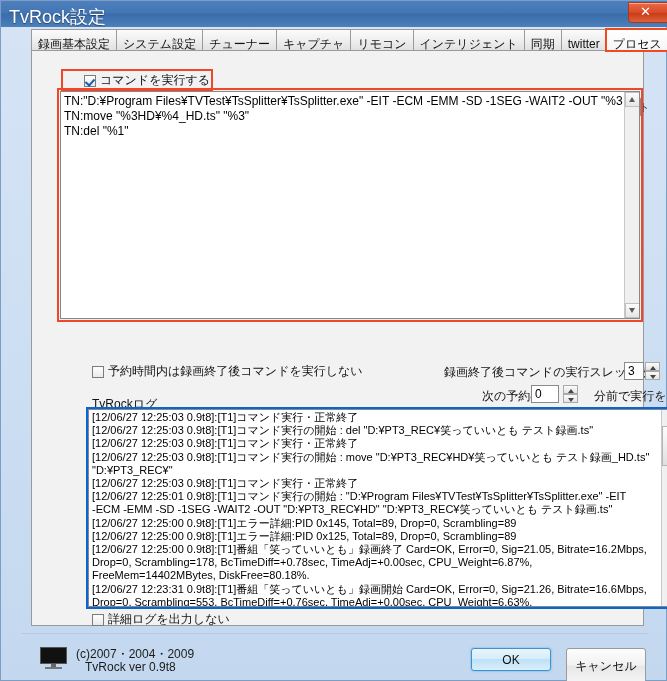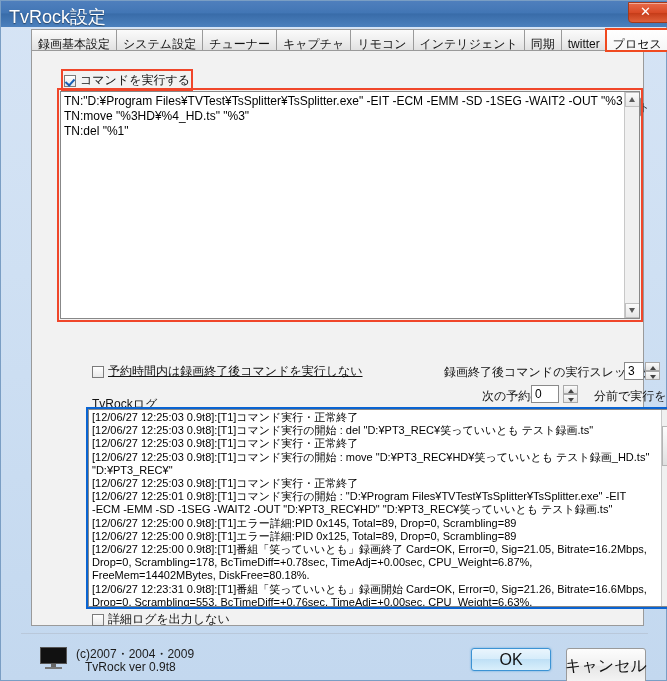--- a/index.html
+++ b/index.html
@@ -102,20 +102,21 @@
     content: "";
     position: absolute; left: 2px; top: 1px;
     width: 4px; height: 7px;
     border: solid #1a5fb4;
     border-width: 0 2px 2px 0;
     transform: rotate(42deg);
   }
   .redbox {
     outline: 2px solid #f0462a;
     outline-offset: 1px;
+    padding-left: 20px;
   }
 
   
   .cmdprompt-btn {
     position: absolute; left: 525px; top: 17px;
     width: 84px; height: 20px;
     font-size: 11px; color: #111;
     background: linear-gradient(to bottom, #fdfdfd 0%, #eeeeee 50%, #e3e3e3 51%, #f2f2f2 100%);
     border: 1px solid #8a8a8a;
     border-radius: 2px;
@@ -161,21 +162,21 @@
   .tri {
     position: absolute; left: 3px; top: 4px;
     width: 0; height: 0;
     border-left: 3.5px solid transparent;
     border-right: 3.5px solid transparent;
   }
   .tri.up { border-bottom: 5px solid #5a5a5a; }
   .tri.down { border-top: 5px solid #5a5a5a; }
 
   
-  .chk-noexec { left: 60px; top: 312px; text-decoration: underline; }
+  .chk-noexec { left: 60px; top: 312px; }
 
   .lbl {
     position: absolute;
     font-size: 12px; color: #111;
     white-space: nowrap;
   }
   .lbl-threads { left: 412px; top: 313px; }
   .lbl-next1 { left: 450px; top: 337px; }
   .lbl-next2 { left: 562px; top: 337px; }
   .lbl-tvrocklog { left: 60px; top: 345px; }
@@ -286,21 +287,21 @@
   .copy1 {
     position: absolute; left: 75px; top: 645px;
     font-size: 12px; color: #1b1b1b; white-space: nowrap;
   }
   .copy2 {
     position: absolute; left: 84px; top: 659px;
     font-size: 12px; color: #1b1b1b; white-space: nowrap;
   }
   .btn {
     position: absolute;
-    font-size: 16px; color: #111;
+    font-size: 12px; color: #111;
     display: flex; align-items: center; justify-content: center;
     box-sizing: border-box;
     border-radius: 3px;
     white-space: nowrap;
   }
   .btn-ok {
     left: 470px; top: 647px; width: 80px; height: 23px;
     background: linear-gradient(to bottom, #eaf5fd 0%, #d6ecfa 48%, #bfe0f6 50%, #d9effb 100%);
     border: 1px solid #3c93d4;
     box-shadow: 0 0 2px rgba(60,147,212,0.8);

